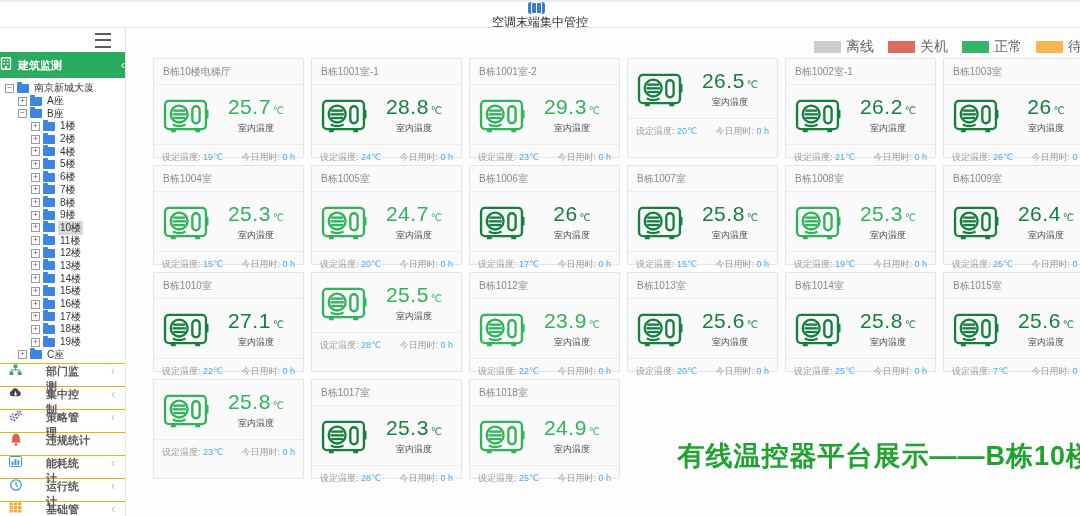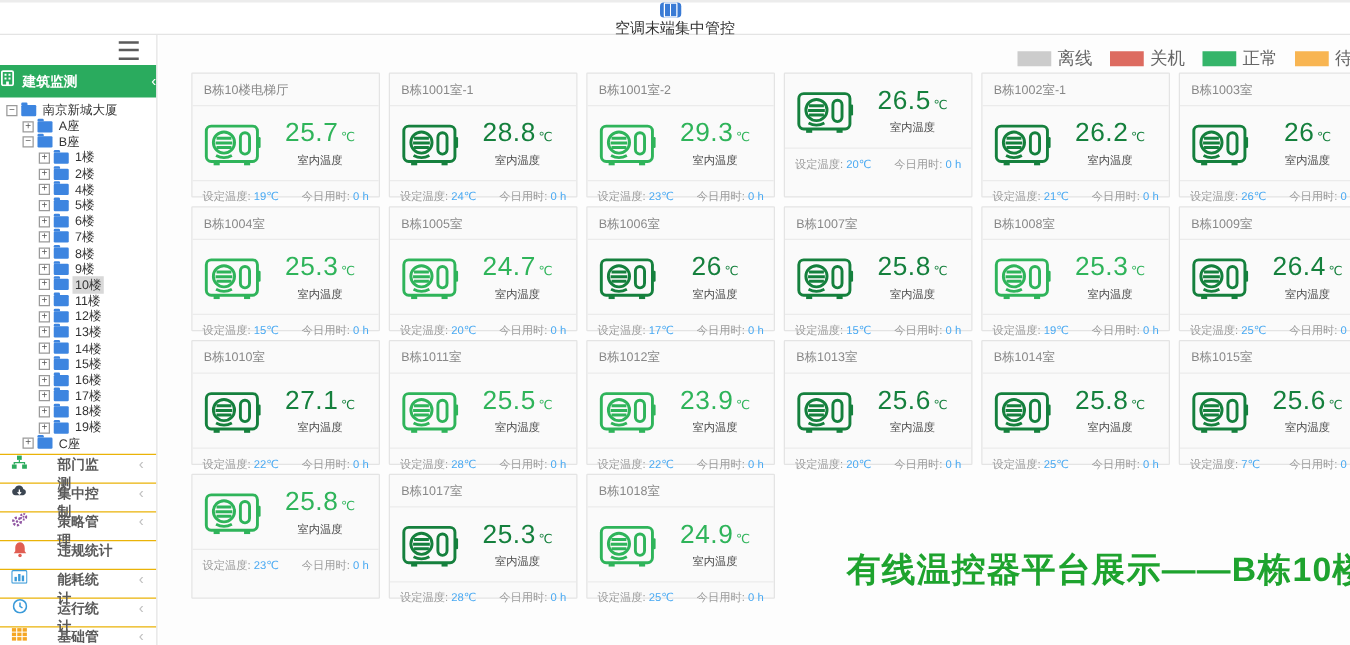--- a/index.html
+++ b/index.html
@@ -710,21 +710,20 @@
         </div>
         <div class="indoor">室内温度</div>
       </div>
     </div>
     <div class="card-foot">
       <span><span>设定温度:</span> <span class="blue">22℃</span></span>
       <span><span>今日用时:</span> <span class="blue">0 h</span></span>
     </div>
   </div>
       <div class="card normal">
-    <div class="card-title">B栋1011室</div>
     <div class="card-body">
       <span class="ac-icon">
         <svg width="47" height="37" viewBox="0 0 48 38" fill="none" stroke="currentColor" stroke-width="2.4">
           <rect x="3" y="4" width="42" height="29" rx="4"></rect>
           <rect x="45.4" y="13" width="2.2" height="9" rx="1" fill="currentColor" stroke="none"></rect>
           <rect x="9" y="33.4" width="5" height="2.8" fill="currentColor" stroke="none"></rect>
           <rect x="34" y="33.4" width="5" height="2.8" fill="currentColor" stroke="none"></rect>
           <circle cx="17.5" cy="17.5" r="8.7"></circle>
           <line x1="11.4" y1="14" x2="23.6" y2="14"></line>
           <line x1="10.6" y1="17.8" x2="24.4" y2="17.8"></line>

